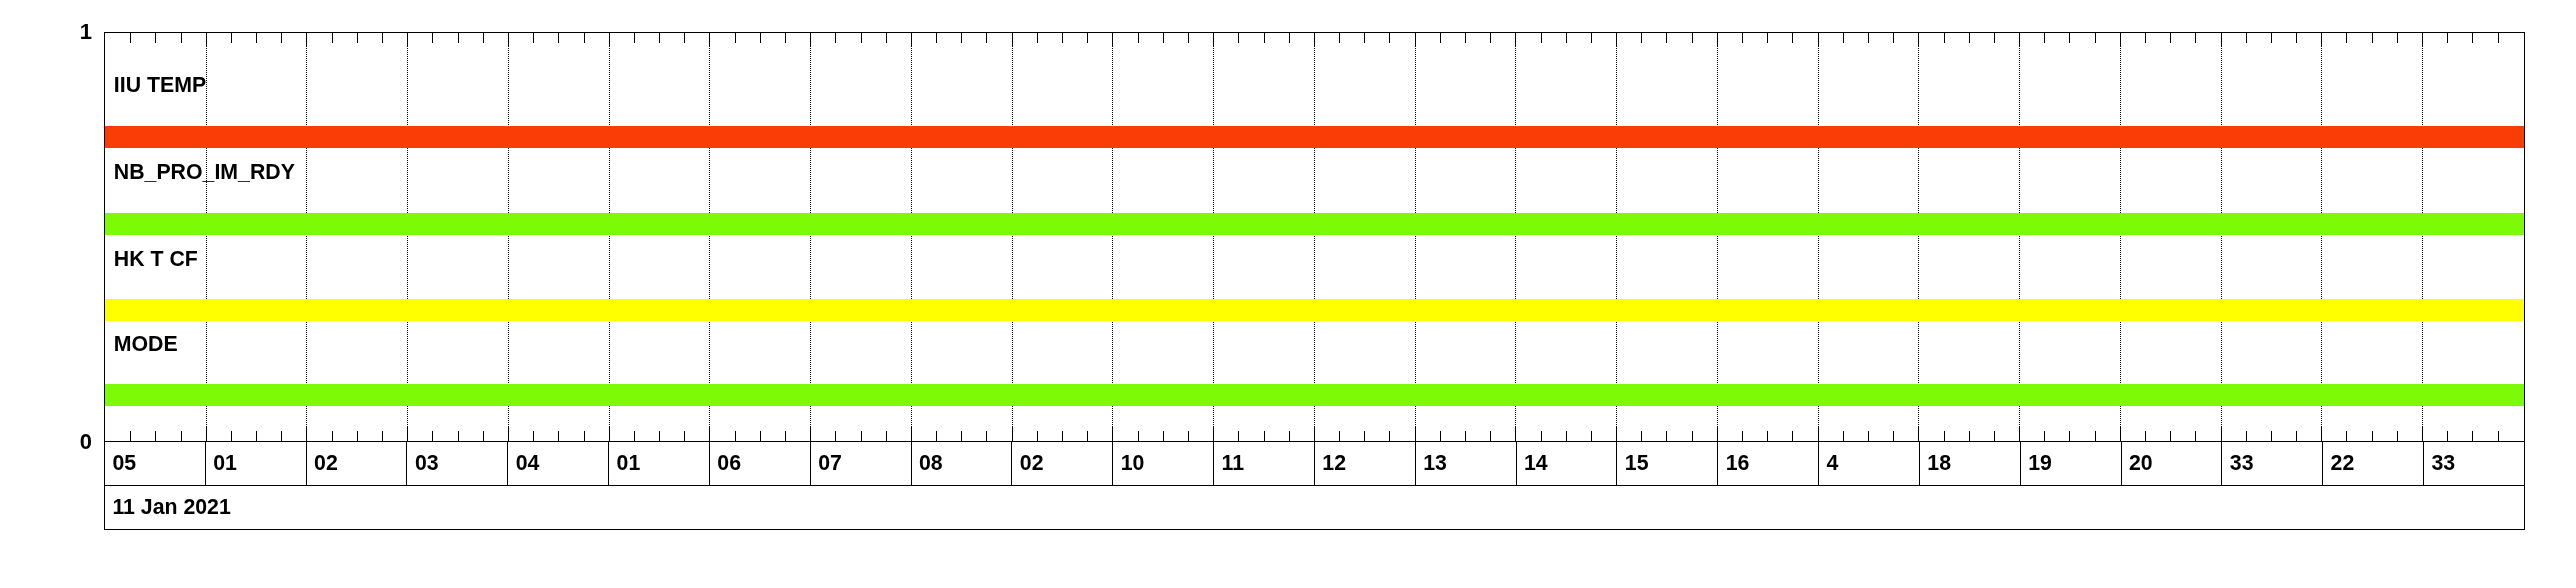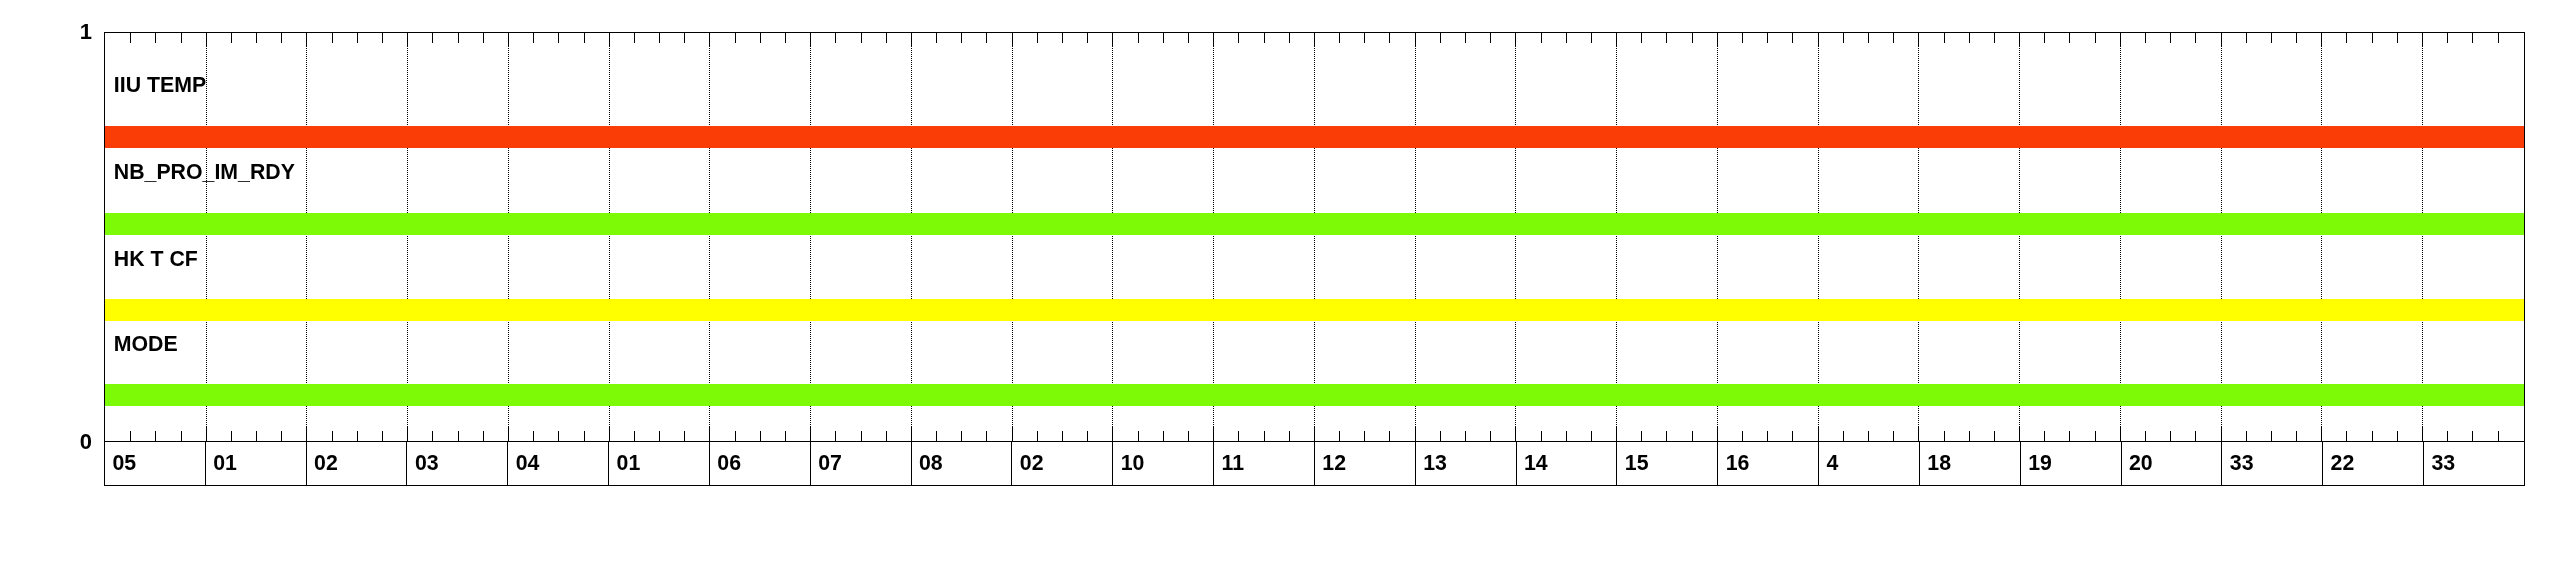--- a/index.html
+++ b/index.html
@@ -382,15 +382,16 @@
       <div class="hourcell">16</div>
       <div class="hourcell">4</div>
       <div class="hourcell">18</div>
       <div class="hourcell">19</div>
       <div class="hourcell">20</div>
       <div class="hourcell">33</div>
       <div class="hourcell">22</div>
       <div class="hourcell">33</div>
     </div>
 
+  <div id="daterow">11 Jan 2021</div>
 
 </div>
 
 
 </body></html>

